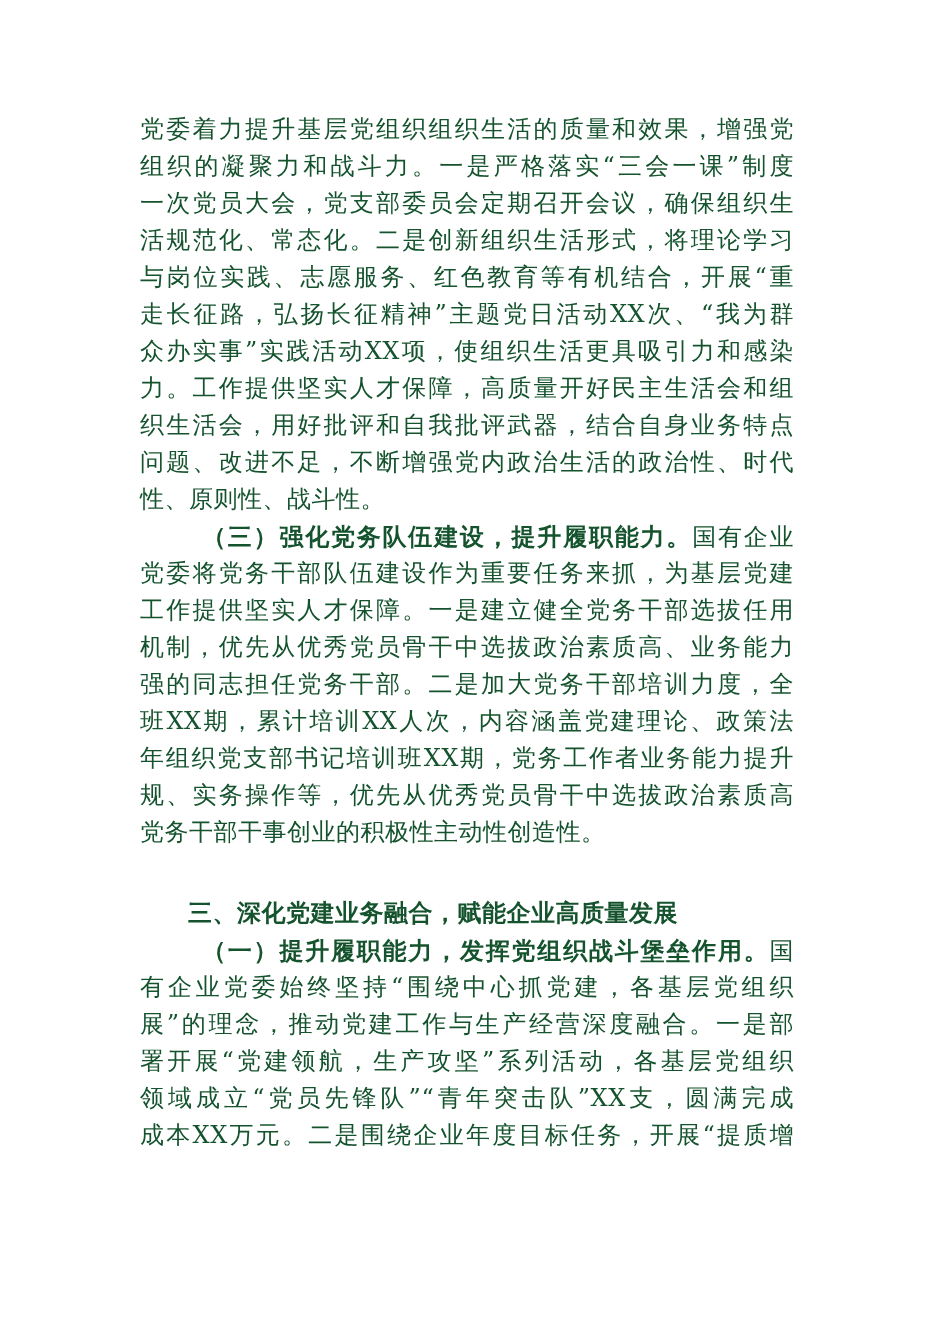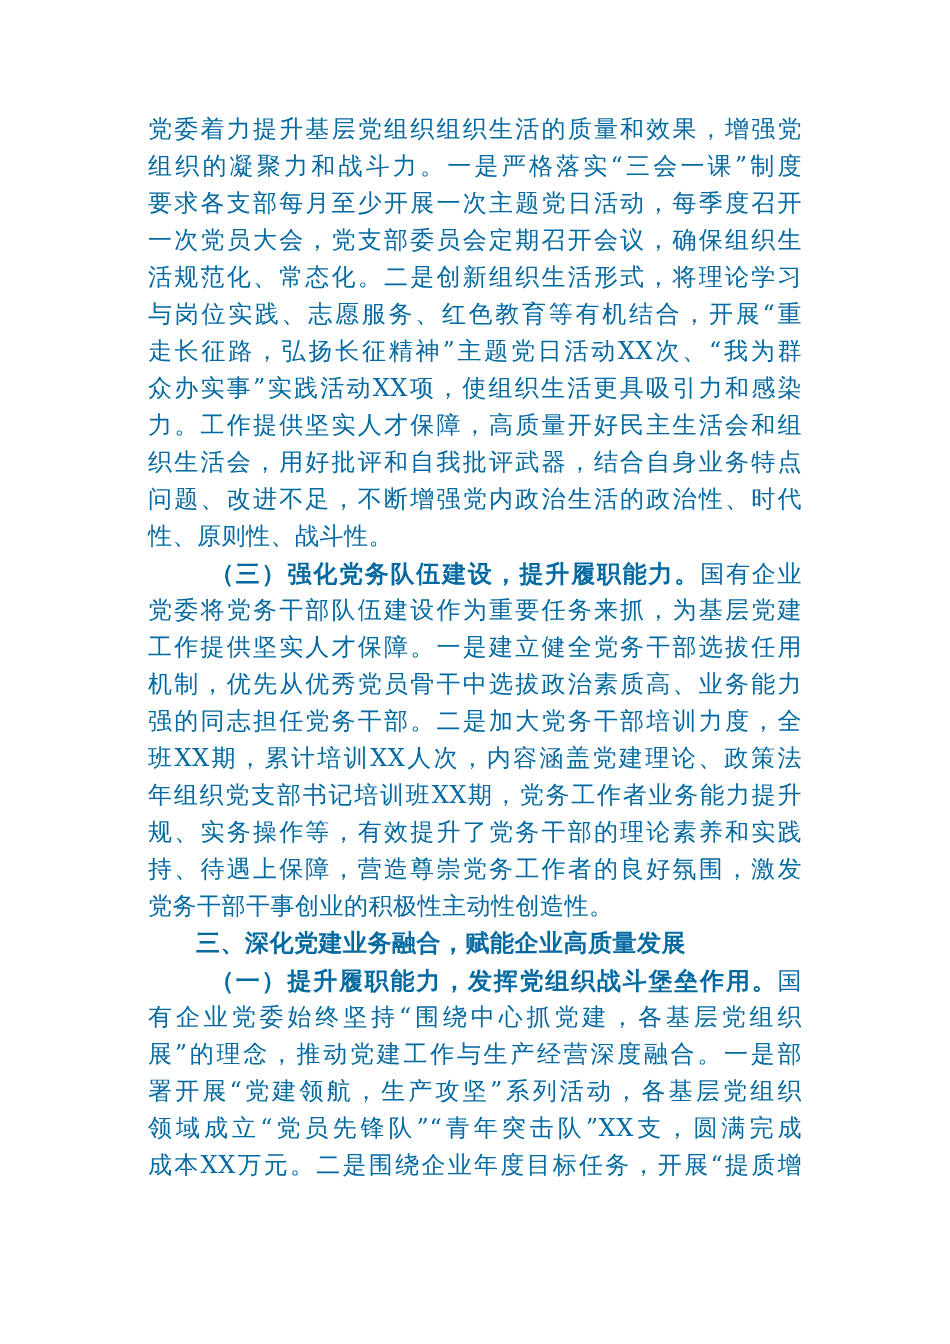--- a/index.html
+++ b/index.html
@@ -1,69 +1,68 @@
 <!DOCTYPE html>
 <html><head>
 <meta charset="utf-8">
 <style>
   html, body { margin: 0; padding: 0; background: #ffffff; }
   body { width: 950px; height: 1344px; position: relative; overflow: hidden; }
   .page {
     position: absolute;
-    left: 148px;
+    left: 140px;
     top: 111px;
     width: 654px;
     font-family: "DejaVu Serif", "Liberation Serif", serif;
     font-size: 24px;
-    color: #0369a1;
+    color: #14532d;
   }
   .line {
     height: 37px;
     line-height: 37px;
     white-space: nowrap;
     text-align: justify;
     text-align-last: justify;
     letter-spacing: 0.5px;
   }
   .line.last { text-align-last: left; }
   .line.indent { padding-left: 62px; }
   .line.heading {
     font-family: "DejaVu Sans", "Liberation Sans", sans-serif;
     font-weight: bold;
     padding-left: 48px;
     text-align-last: left;
+    margin-top: 44px;
   }
   .bold-lead { font-weight: bold; }
 </style>
 </head>
 <body>
 
 <div class="page">
   <div class="line">党委着力提升基层党组织组织生活的质量和效果，增强党</div>
   <div class="line">组织的凝聚力和战斗力。一是严格落实“三会一课”制度</div>
-  <div class="line">要求各支部每月至少开展一次主题党日活动，每季度召开</div>
   <div class="line">一次党员大会，党支部委员会定期召开会议，确保组织生</div>
   <div class="line">活规范化、常态化。二是创新组织生活形式，将理论学习</div>
   <div class="line">与岗位实践、志愿服务、红色教育等有机结合，开展“重</div>
   <div class="line">走长征路，弘扬长征精神”主题党日活动XX次、“我为群</div>
   <div class="line">众办实事”实践活动XX项，使组织生活更具吸引力和感染</div>
   <div class="line">力。工作提供坚实人才保障，高质量开好民主生活会和组</div>
   <div class="line">织生活会，用好批评和自我批评武器，结合自身业务特点</div>
   <div class="line">问题、改进不足，不断增强党内政治生活的政治性、时代</div>
   <div class="line last">性、原则性、战斗性。</div>
 
   <div class="line indent"><span class="bold-lead">（三）强化党务队伍建设，提升履职能力。</span><span>国有企业</span></div>
   <div class="line">党委将党务干部队伍建设作为重要任务来抓，为基层党建</div>
   <div class="line">工作提供坚实人才保障。一是建立健全党务干部选拔任用</div>
   <div class="line">机制，优先从优秀党员骨干中选拔政治素质高、业务能力</div>
   <div class="line">强的同志担任党务干部。二是加大党务干部培训力度，全</div>
   <div class="line">班XX期，累计培训XX人次，内容涵盖党建理论、政策法</div>
   <div class="line">年组织党支部书记培训班XX期，党务工作者业务能力提升</div>
-  <div class="line">规、实务操作等，有效提升了党务干部的理论素养和实践</div>
-  <div class="line">持、待遇上保障，营造尊崇党务工作者的良好氛围，激发</div>
+  <div class="line">规、实务操作等，优先从优秀党员骨干中选拔政治素质高</div>
   <div class="line last">党务干部干事创业的积极性主动性创造性。</div>
 
   <div class="line heading">三、深化党建业务融合，赋能企业高质量发展</div>
 
   <div class="line indent"><span class="bold-lead">（一）提升履职能力，发挥党组织战斗堡垒作用。</span><span>国</span></div>
   <div class="line">有企业党委始终坚持“围绕中心抓党建，各基层党组织</div>
   <div class="line">展”的理念，推动党建工作与生产经营深度融合。一是部</div>
   <div class="line">署开展“党建领航，生产攻坚”系列活动，各基层党组织</div>
   <div class="line">领域成立“党员先锋队”“青年突击队”XX支，圆满完成</div>
   <div class="line">成本XX万元。二是围绕企业年度目标任务，开展“提质增</div>

